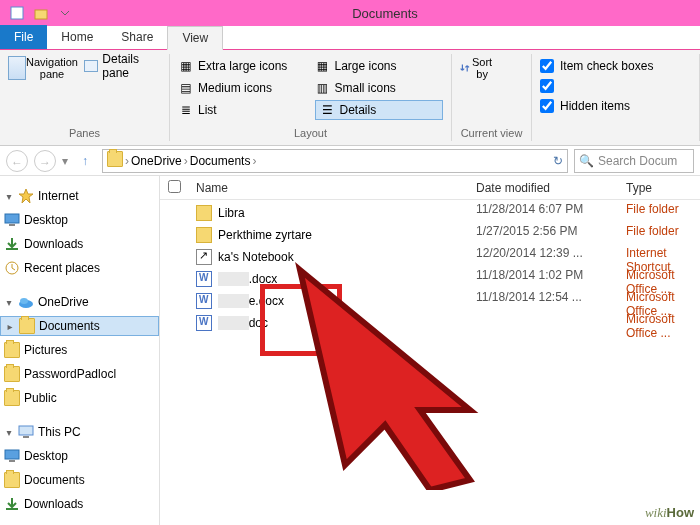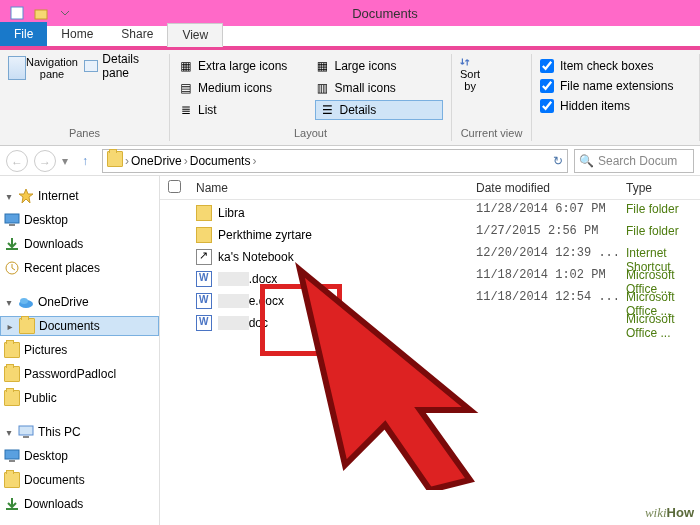--- a/index.html
+++ b/index.html
@@ -5,41 +5,41 @@
 * { box-sizing: border-box; margin: 0; padding: 0; font-family: "Segoe UI", Tahoma, sans-serif; }
 body { width: 700px; height: 525px; overflow: hidden; background: #fff; position: relative; font-size: 12px; }
 
 
 .titlebar { height: 26px; background: #ff69c8; display: flex; align-items: center; padding: 0 6px; }
 .titlebar .qa { display: flex; gap: 2px; }
 .qa-btn { width: 22px; height: 20px; display: flex; align-items: center; justify-content: center; }
 .titlebar .title { flex: 1; text-align: center; color: #333; font-size: 13px; }
 
 
-.tabs { height: 24px; background: #fff; display: flex; align-items: flex-end; border-bottom: 4px solid #ec4899; }
+.tabs { height: 24px; background: #fff; display: flex; align-items: flex-end; border-bottom: 1px solid #ec4899; }
 .tab-file { background: #1979ca; color: #fff; height: 24px; padding: 0 14px; display: flex; align-items: center; font-size: 12px; }
 .tab { height: 24px; padding: 0 14px; display: flex; align-items: center; cursor: pointer; color: #333; }
 .tab.active { background: #f3f3f3; border: 1px solid #ccc; border-bottom: 1px solid #f3f3f3; margin-bottom: -1px; }
 
 
 .ribbon { height: 96px; background: #f3f3f3; display: flex; padding: 4px 0; border-bottom: 1px solid #ccc; }
 .group { border-right: 1px solid #d8d8d8; padding: 2px 8px 0 8px; display: flex; flex-direction: column; justify-content: space-between; }
 .group-label { text-align: center; color: #666; font-size: 11px; margin: 0 auto 2px auto; }
 .panes-group { width: 170px; }
 .nav-big { display: flex; flex-direction: row; align-items: center; width: 70px; }
 .nav-big .icn { width: 30px; height: 24px; border: 1px solid #7aa7d0; background: linear-gradient(#e8f1fb,#c9def4); }
 .pane-row { display: flex; align-items: center; gap: 4px; height: 20px; }
 .pane-ic { width: 16px; height: 12px; border: 1px solid #7aa7d0; background: #e8f1fb; }
 .layout-group { flex: 1; min-width: 260px; }
 .layout-grid { display: grid; grid-template-columns: 1fr 1fr; row-gap: 2px; column-gap: 8px; }
 .lrow { display: flex; align-items: center; gap: 4px; height: 20px; white-space: nowrap; }
 .lrow .mic { width: 16px; height: 14px; display:flex; align-items:center; justify-content:center; }
 .lrow.sel { border: 1px solid #7ab0e0; background: #cfe4f7; padding: 0 4px; }
 .currview { width: 80px; }
-.sort-big { display: flex; flex-direction: column; align-items: flex-start; width: 44px; }
+.sort-big { display: flex; flex-direction: row; align-items: center; width: 44px; }
 .arr { width: 12px; height: 12px; }
 .show-group { width: 168px; }
 .chkrow { display: flex; align-items: center; gap: 6px; height: 20px; }
 .chkrow input { width: 14px; height: 14px; }
 
 
 .addr { height: 30px; display: flex; align-items: center; gap: 6px; padding: 0 6px; border-bottom: 1px solid #e0e0e0; }
 .nav-arrow-disabled { width: 22px; height: 22px; border-radius: 50%; border: 1px solid #ccc; color: #bbb; display:flex;align-items:center;justify-content:center; }
 .nav-up { width: 22px; height: 22px; display:flex;align-items:center;justify-content:center; color:#5a8dd0; }
 .crumb-box { flex: 1; height: 24px; border: 1px solid #bcbcbc; display: flex; align-items: center; padding: 0 4px; gap: 2px; font-size: 12px; }
@@ -68,22 +68,22 @@
 .filepane { flex: 1; }
 .colhead { display: flex; align-items: center; height: 24px; border-bottom: 1px solid #e5e5e5; padding-left: 8px; color: #333; font-size: 12px; }
 .colhead .chk { width: 28px; }
 .col-name { width: 280px; }
 .col-date { width: 150px; }
 .col-type { flex: 1; }
 .files { padding: 2px 0; }
 .file-row { display: flex; height: 22px; padding-left: 8px; font-size: 12px; }
 .file-row .chk { width: 28px; }
 .fcell-name { width: 280px; display: flex; align-items: center; gap: 6px; }
-.fcell-date { width: 150px; color: #555; font-family: Liberation Mono, monospace; }
-.fcell-type { flex: 1; color: #4d7c0f; }
+.fcell-date { width: 150px; color: #555; }
+.fcell-type { flex: 1; color: #c2410c; }
 .ic-file-folder { width:16px;height:16px; background:#f6d872;border:1px solid #d8b23a; }
 .ic-doc { width:16px;height:16px; background:#fff;border:1px solid #4a74c4;position:relative; }
 .ic-doc::after{content:"W";position:absolute;left:2px;top:0;font-size:10px;color:#4a74c4;font-weight:bold;}
 .ic-link { width:16px;height:16px; border:1px solid #888; background:#fff;position:relative;}
 .ic-link::after{content:"↗";position:absolute;left:2px;top:-1px;font-size:11px;}
 .ob { color: #aaa; background: #e9e9e9; padding: 0 2px; }
 
 
 .arrow-overlay { position: absolute; left: 270px; top: 230px; pointer-events: none; }
 .red-box { position:absolute; left:260px; top:284px; width:82px; height:72px; border:5px solid #d22; pointer-events:none; }
@@ -184,21 +184,20 @@
   </div>
 
   <div class="group show-group">
     <div>
       <label class="chkrow">
           <input type="checkbox" checked="" style="">
           <span>Item check boxes</span>
         </label>
       <label class="chkrow">
           <input type="checkbox" checked="" style="">
-          <span>File name extensions</span>
         </label>
       <label class="chkrow">
           <input type="checkbox" checked="" style="">
           <span>Hidden items</span>
         </label>
     </div>
     <div class="group-label"></div>
   </div>
 </div>
 

